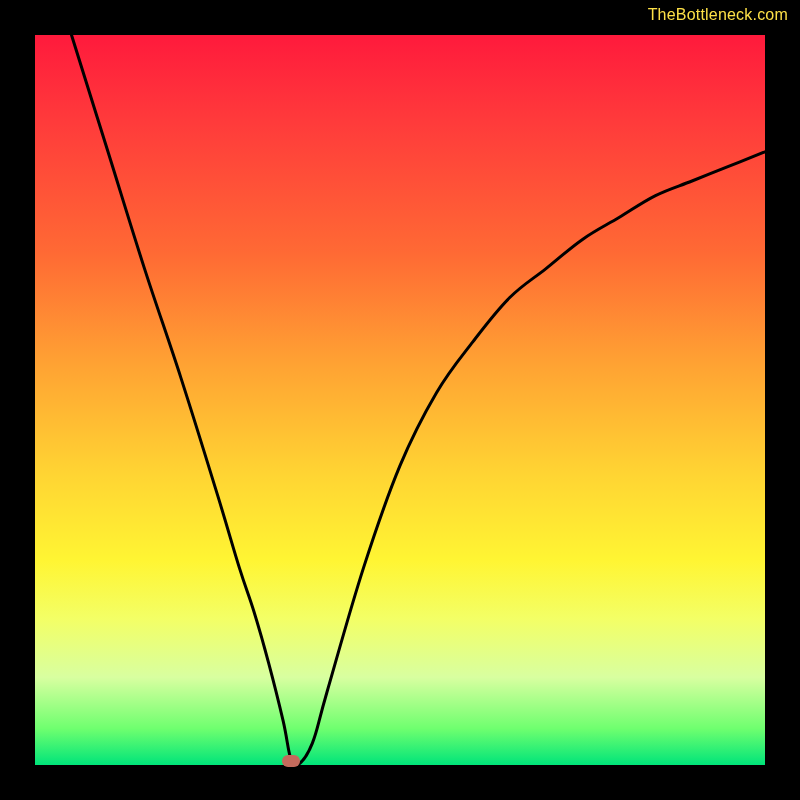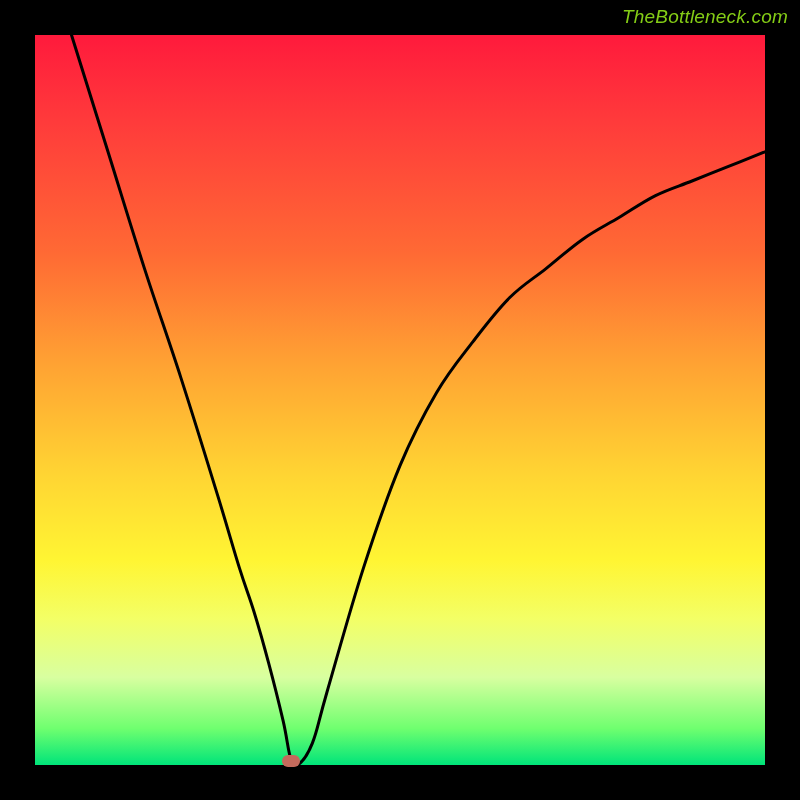--- a/index.html
+++ b/index.html
@@ -36,26 +36,25 @@
       #f3ff66 80%,
       #d8ffa0 88%,
       #6fff6f 95%,
       #00e47a 100%
     );
   }
   .watermark {
     position: absolute;
     top: 6px;
     right: 12px;
-    color: #84cc16;
-    font-size: 19px;
+    color: #fde047;
+    font-size: 16px;
     font-weight: 500;
     letter-spacing: 0.2px;
     user-select: none;
-    font-style: italic;
   }
   svg.curve {
     position: absolute;
     left: 0;
     top: 0;
     width: 730px;
     height: 730px;
     overflow: visible;
   }
   .curve-path {

